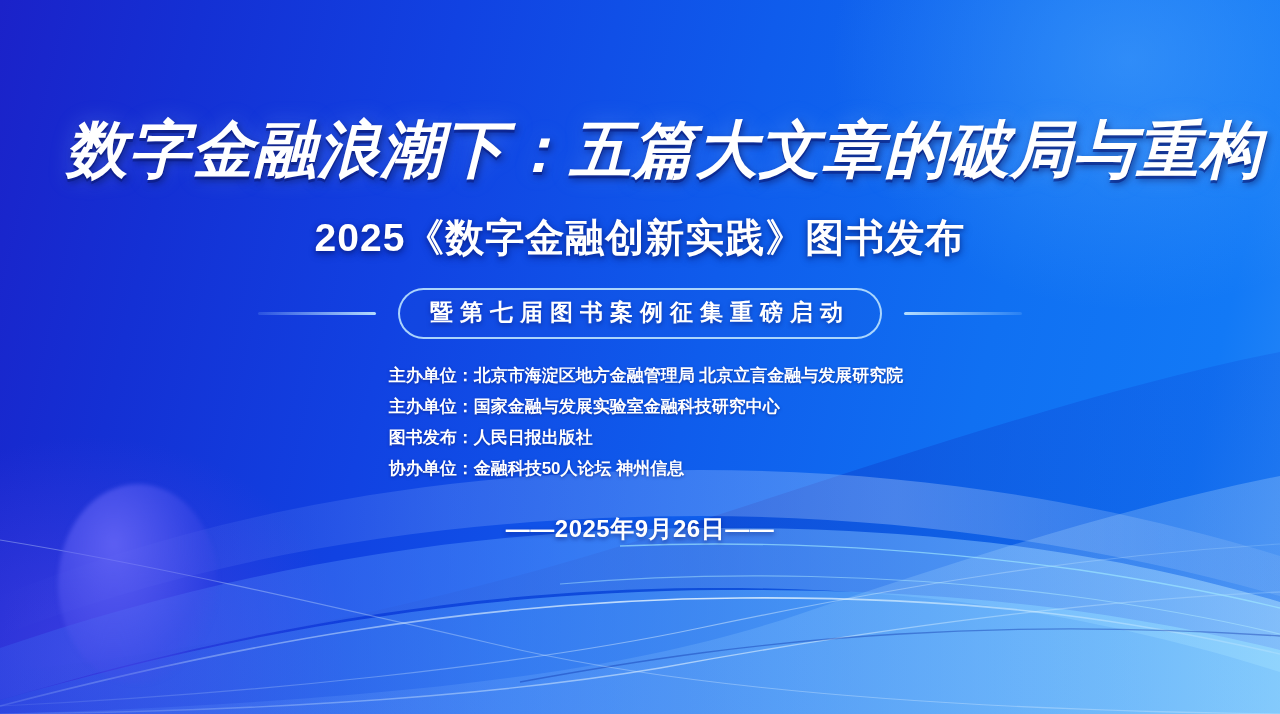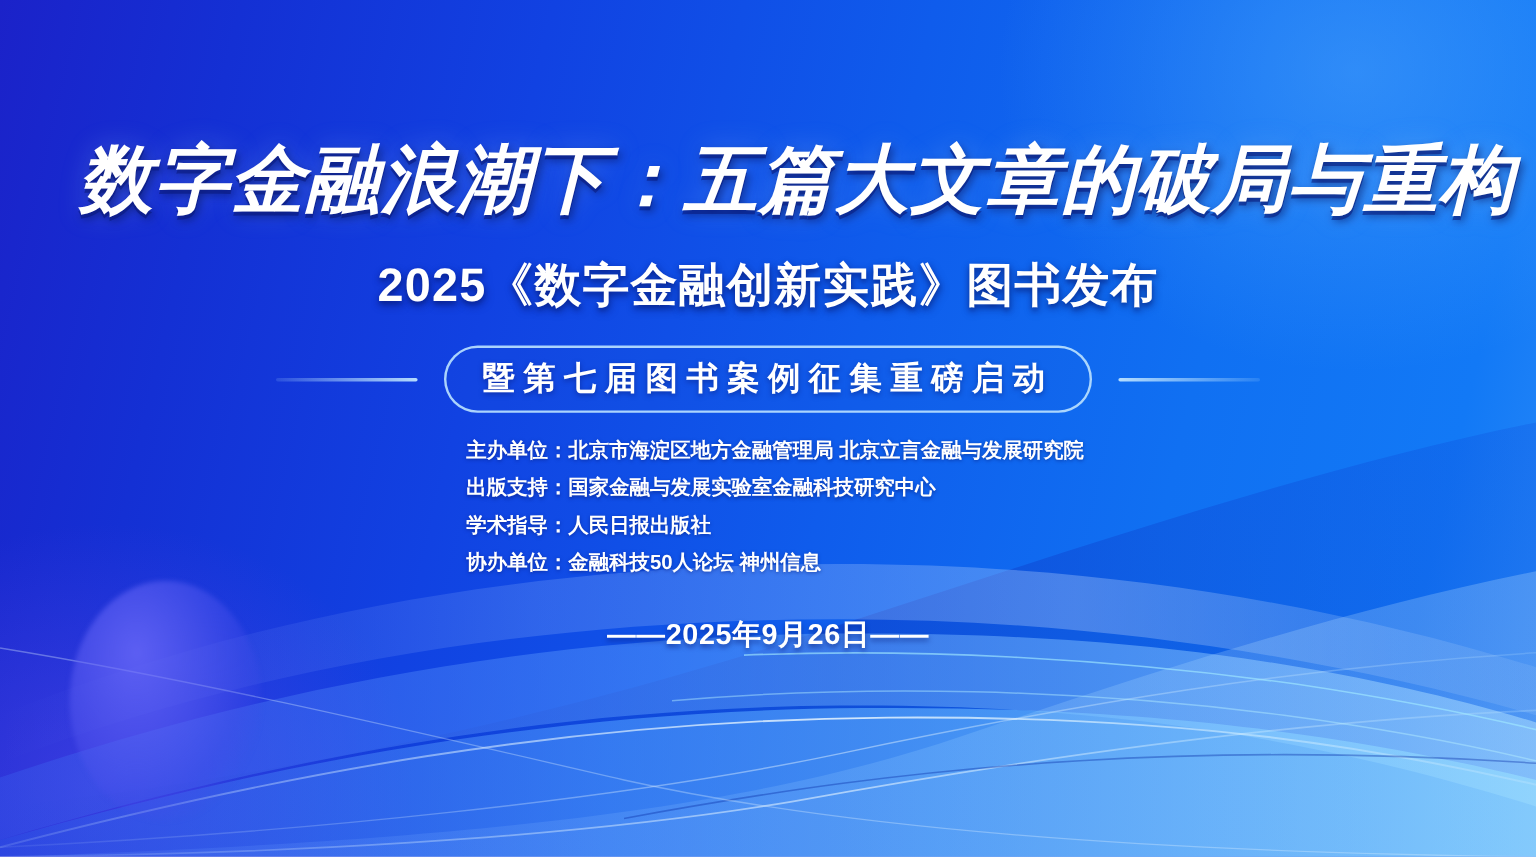--- a/index.html
+++ b/index.html
@@ -91,21 +91,21 @@
   .flank-line.right {
     background:linear-gradient(90deg, rgba(190,228,255,.95), rgba(168,216,255,.15));
   }
   .pill {
     border:2px solid rgba(185,225,255,.92);
     border-radius:30px;
     padding:7px 30px 9px;
     background:rgba(30,90,220,.10);
   }
   .pill-text {
-    font-size:27px;
+    font-size:23px;
     font-weight:700;
     letter-spacing:7px;
     color:#ffffff;
     white-space:nowrap;
     text-shadow:0 2px 4px rgba(8,22,110,.50);
   }
 
   
   .org-block {
     position:absolute; top:360px; left:0; right:0;
@@ -215,22 +215,22 @@
       <div class="flank-line left"></div>
       <div class="pill">
         <div class="pill-text">暨第七届图书案例征集重磅启动</div>
       </div>
       <div class="flank-line right"></div>
     </div>
 
     <div class="org-block">
       <div class="org-inner">
         <div class="org-line">主办单位：北京市海淀区地方金融管理局  北京立言金融与发展研究院</div>
-        <div class="org-line">出版支持：国家金融与发展实验室金融科技研究中心</div>
-        <div class="org-line">学术指导：人民日报出版社</div>
+        <div class="org-line">主办单位：国家金融与发展实验室金融科技研究中心</div>
+        <div class="org-line">图书发布：人民日报出版社</div>
         <div class="org-line">协办单位：金融科技50人论坛  神州信息</div>
       </div>
     </div>
 
     <div class="date-row">
       <div class="date-text">——2025年9月26日——</div>
     </div>
 
   </div>
 </div>

